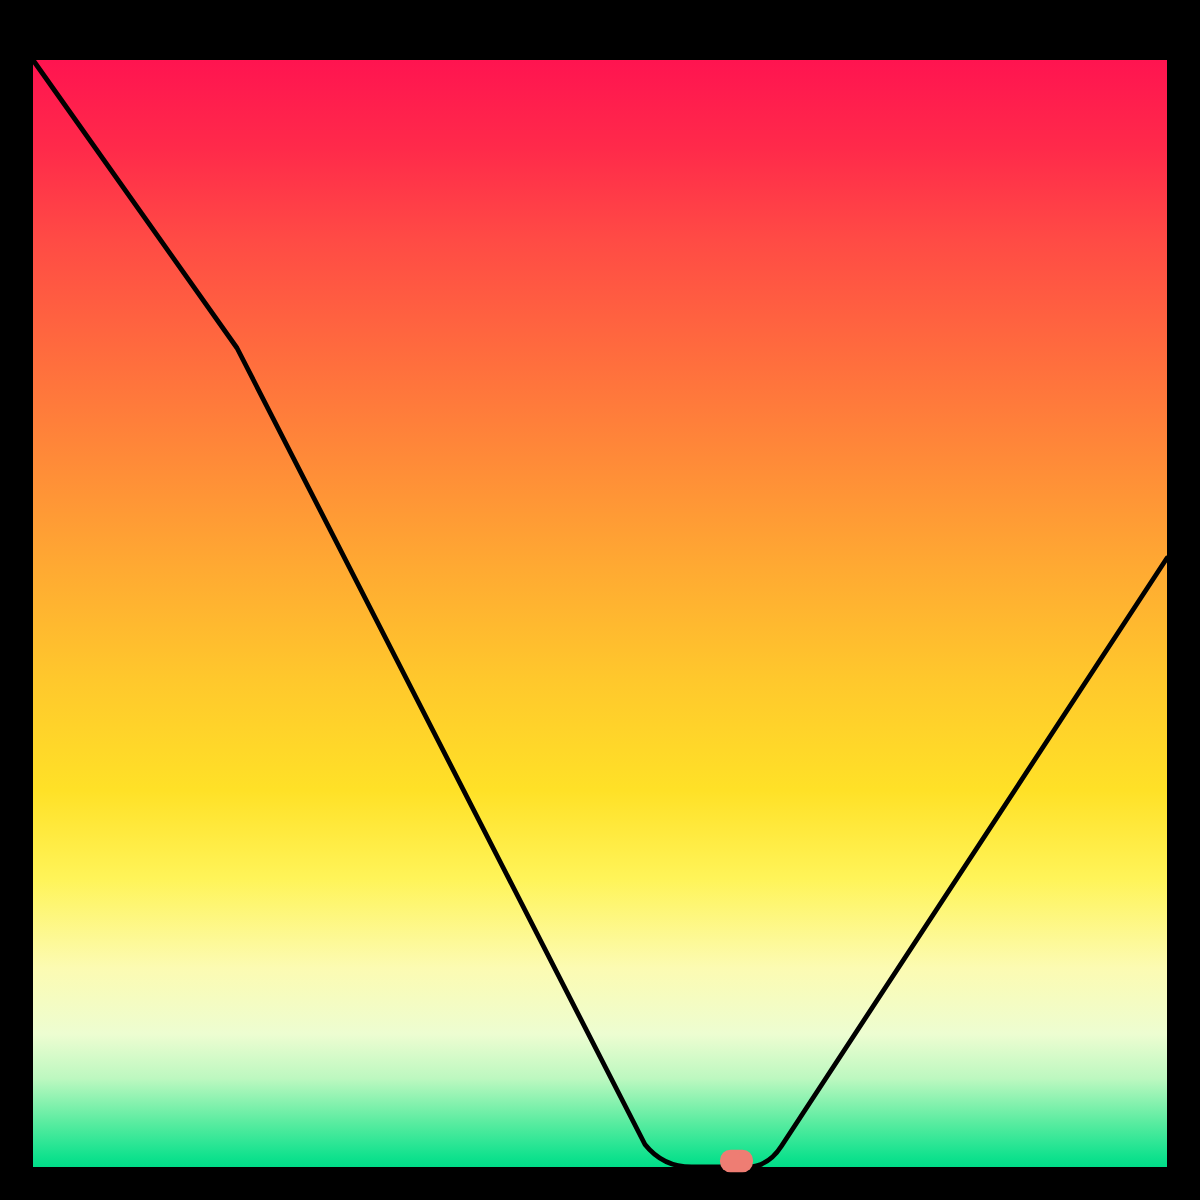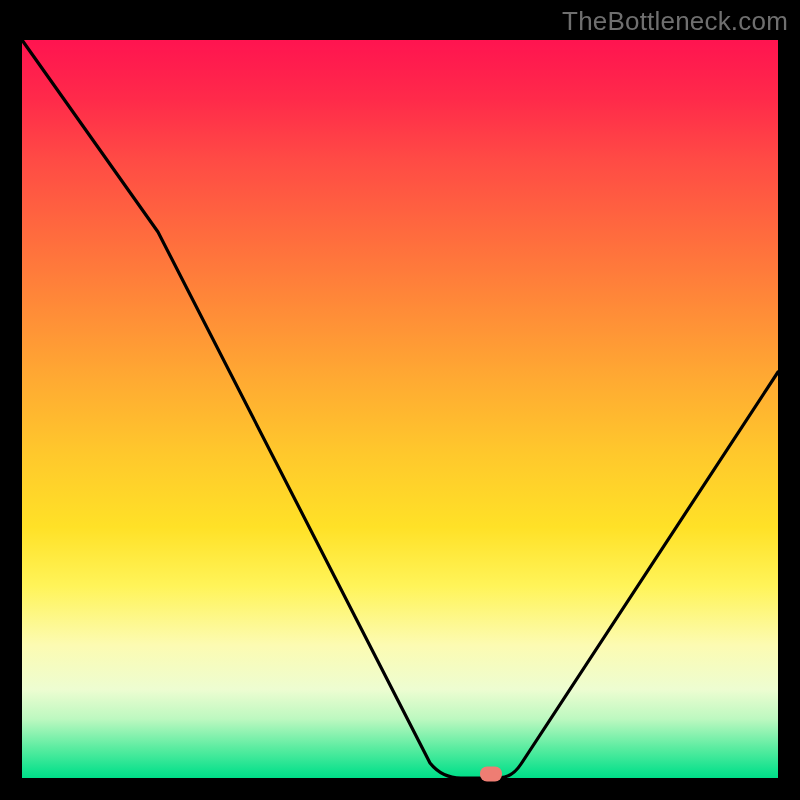--- a/index.html
+++ b/index.html
@@ -60,21 +60,20 @@
     height: 15px;
     background: #ee7d73;
     border-radius: 7px;
     transform: translate(-50%, -50%);
   }
 </style>
 </head>
 <body>
 
 <div class="chart-container">
-  <div class="watermark">TheBottleneck.com</div>
 
   <div class="plot-area">
     <svg class="curve" viewBox="0 0 756 738" preserveAspectRatio="none">
       <path fill="none" stroke="#000" stroke-width="3.2" stroke-linejoin="round" stroke-linecap="round" d="M 0 0 L 136 192 L 408 723 Q 420 738 439 738 L 476 738 Q 490 738 499 724 L 756 332"></path>
     </svg>
     <div class="marker" style="left: 62%; top: 99.4%;"></div>
   </div>
 </div>
 
 </body></html>

